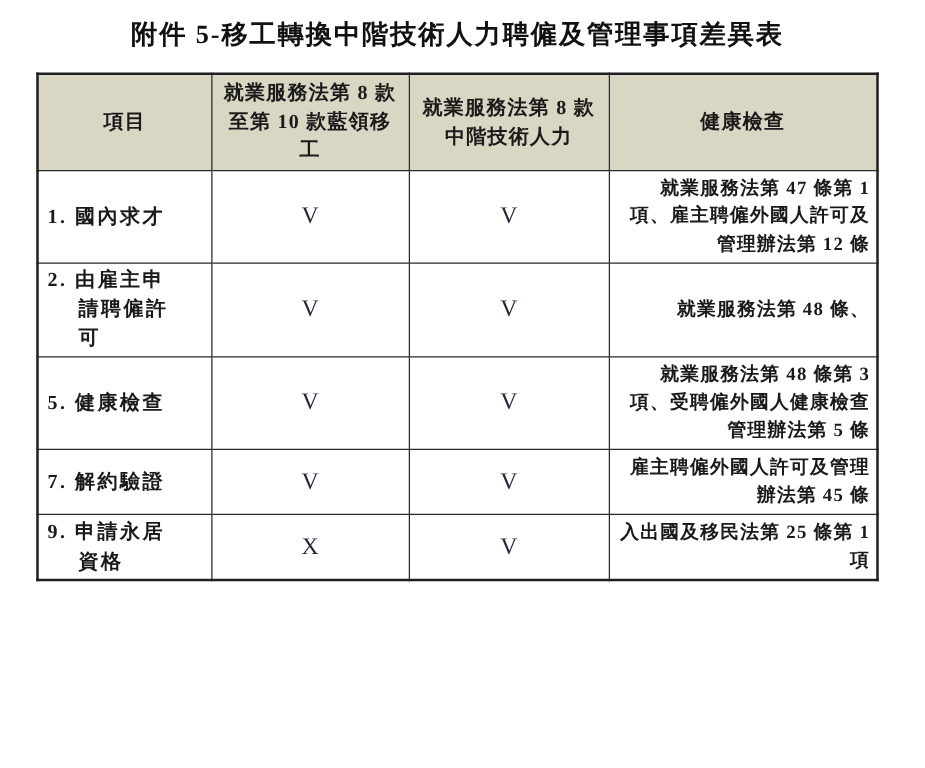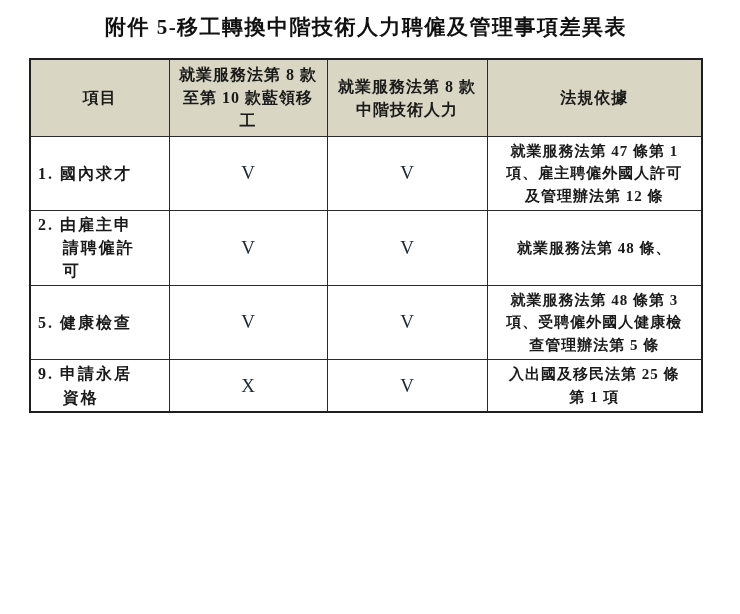--- a/index.html
+++ b/index.html
@@ -70,22 +70,22 @@
     text-align: center;
     font-size: 19px;
     letter-spacing: 0;
     color: #222a38;
     font-weight: normal;
   }
   td.law-cell {
     font-size: 15px;
     line-height: 1.5;
     letter-spacing: 1px;
-    padding: 3px 18px;
-    text-align: center;
+    padding: 3px 5px;
+    text-align: right;
     font-weight: bold;
   }
   
   tr.h-head { height: 42px; }
   tr.h-r0 { height: 66px; }
   tr.h-r1 { height: 45px; }
   tr.h-r2 { height: 45px; }
   tr.h-r3 { height: 46px; }
   tr.h-r4 { height: 68px; }
   tr.h-r5 { height: 46px; }
@@ -105,21 +105,21 @@
       <col class="c-item">
         <col class="c-blue">
         <col class="c-mid">
         <col class="c-law">
     </colgroup>
     <thead>
       <tr class="h-head">
         <th>項目</th>
         <th>就業服務法第 8 款至第 10 款藍領移工</th>
         <th>就業服務法第 8 款中階技術人力</th>
-        <th>法規依據</th>
+        <th>健康檢查</th>
       </tr>
     </thead>
     <tbody>
       <tr class="h-r0">
         <td class="item-cell">1. 國內求才</td>
         <td class="mark-cell">V</td>
         <td class="mark-cell">V</td>
         <td class="law-cell">就業服務法第 47 條第 1 項、雇主聘僱外國人許可及管理辦法第 12 條</td>
       </tr>
       <tr class="h-r1">
@@ -127,20 +127,26 @@
         <td class="mark-cell">V</td>
         <td class="mark-cell">V</td>
         <td class="law-cell">就業服務法第 48 條、</td>
       </tr>
       <tr class="h-r4">
         <td class="item-cell">5. 健康檢查</td>
         <td class="mark-cell">V</td>
         <td class="mark-cell">V</td>
         <td class="law-cell">就業服務法第 48 條第 3 項、受聘僱外國人健康檢查管理辦法第 5 條</td>
       </tr>
+      <tr class="h-r6">
+        <td class="item-cell">7. 解約驗證</td>
+        <td class="mark-cell">V</td>
+        <td class="mark-cell">V</td>
+        <td class="law-cell">雇主聘僱外國人許可及管理辦法第 45 條</td>
+      </tr>
       <tr class="h-r8">
         <td class="item-cell">9. 申請永居資格</td>
         <td class="mark-cell">X</td>
         <td class="mark-cell">V</td>
         <td class="law-cell">入出國及移民法第 25 條第 1 項</td>
       </tr>
 
     </tbody>
   </table>
 </div>

